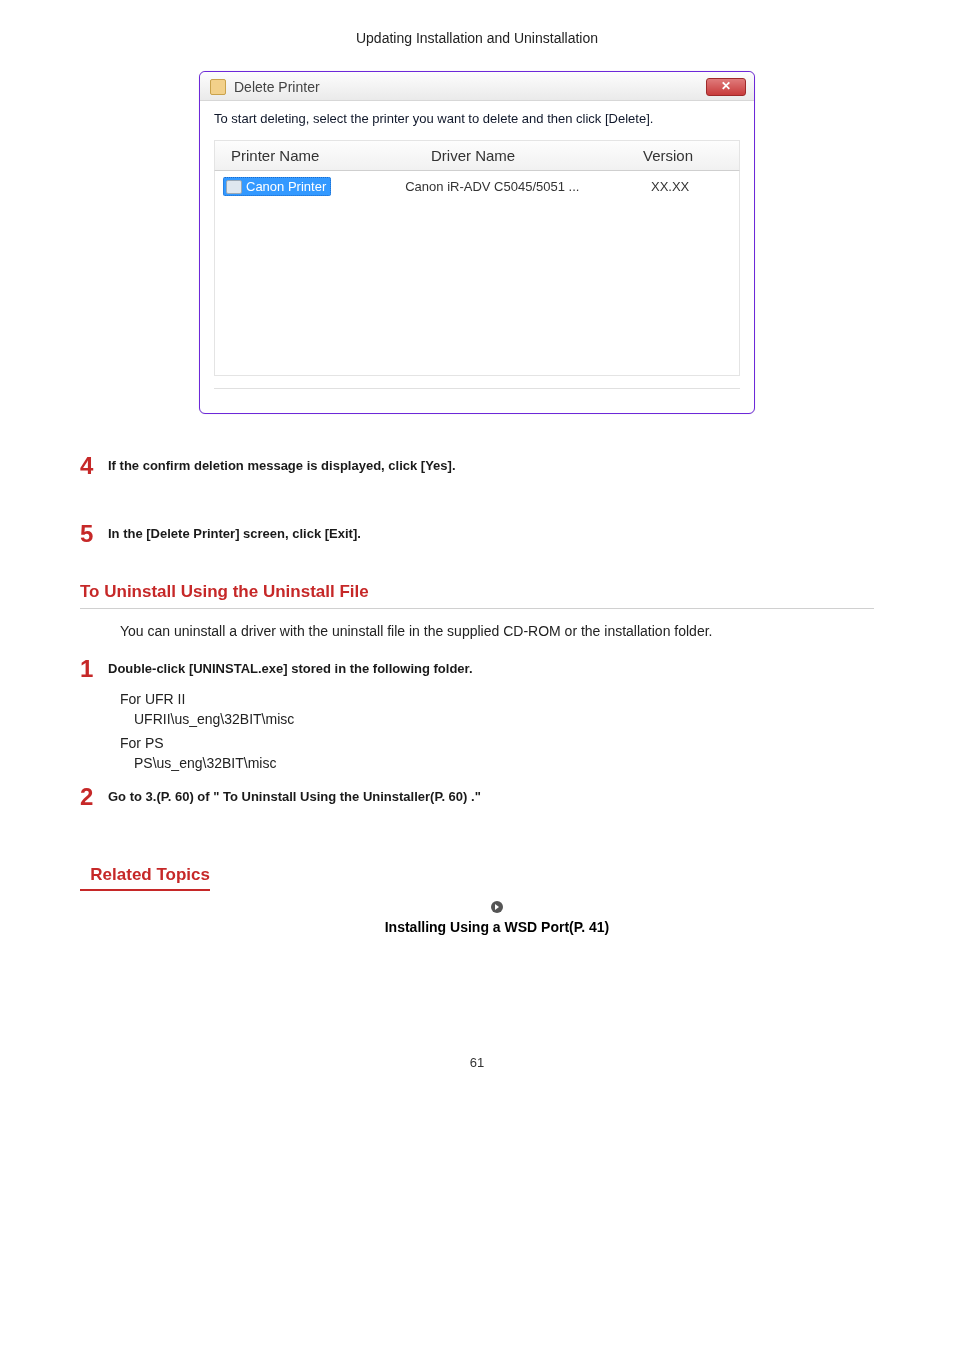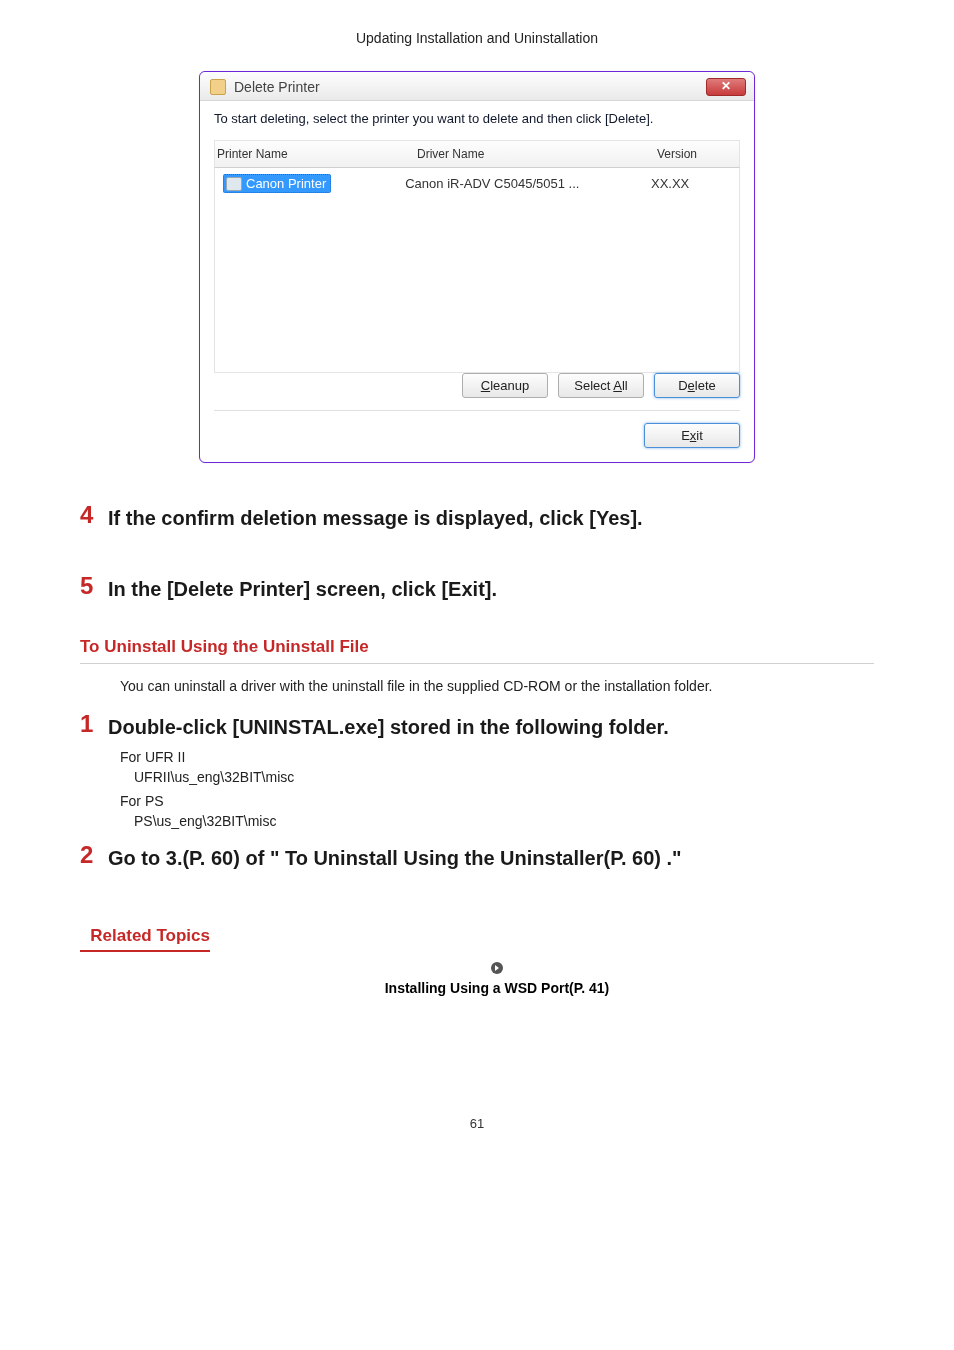--- a/index.html
+++ b/index.html
@@ -62,24 +62,24 @@
     font-family: Arial, sans-serif;
   }
   .dialog-body { padding: 10px 14px 0 14px; }
   .instruction {
     font-size: 13px;
     color: #0f172a;
     margin-bottom: 14px;
   }
   .list-header {
     display: flex;
-    padding: 6px 2px;
+    padding: 6px 16px;
     border: 1px solid #e4e4e4;
     border-bottom: 1px solid #cfcfcf;
-    font-size: 12px;
+    font-size: 15px;
     color: #333;
     background: linear-gradient(#fdfdfd, #f1f1f1);
   }
   .col-printer { width: 200px; }
   .col-driver { flex: 1; }
   .col-version { width: 80px; }
   .list-area {
     height: 205px;
     border: 1px solid #e4e4e4;
     border-top: none;
@@ -151,21 +151,21 @@
   .step-num {
     color: #c62828;
     font-weight: 700;
     font-size: 24px;
     width: 28px;
     font-family: "Arial Black", Arial, sans-serif;
     line-height: 1;
   }
   .step-text {
     font-weight: 700;
-    font-size: 20px;
+    font-size: 13px;
     padding-top: 4px;
   }
   .step-text .xref { font-weight:700;margin-top:33px; }
 
   
   .section-h {
     color: #c62828;
     font-weight: 700;
     font-size: 17px;
     border-bottom: 1px solid #d0d0d0;
@@ -248,37 +248,21 @@
           <span class="sel-item">
             <span class="printer-glyph"></span>
             <span>Canon Printer</span>
           </span>
           <span class="row-driver">Canon iR-ADV C5045/5051 ...</span>
           <span class="row-version">XX.XX</span>
         </div>
       </div>
     </div>
 
-    <div class="btn-row">
-      <div class="win-btn">
-        <span class="mnemonic">C</span><span>leanup</span>
-      </div>
-      <div class="win-btn">
-        <span>Select </span><span class="mnemonic">A</span><span>ll</span>
-      </div>
-      <div class="win-btn default">
-        <span>D</span><span class="mnemonic">e</span><span>lete</span>
-      </div>
-    </div>
     <hr class="hr">
-    <div class="btn-row-2">
-      <div class="win-btn default" style="min-width:96px">
-        <span>E</span><span class="mnemonic">x</span><span>it</span>
-      </div>
-    </div>
   </div>
 
   <div class="step">
     <div class="step-num">4</div>
     <div class="step-text">If the confirm deletion message is displayed, click [Yes].</div>
   </div>
   <div class="gap"></div>
   <div class="step">
     <div class="step-num">5</div>
     <div class="step-text">In the [Delete Printer] screen, click [Exit].</div>

